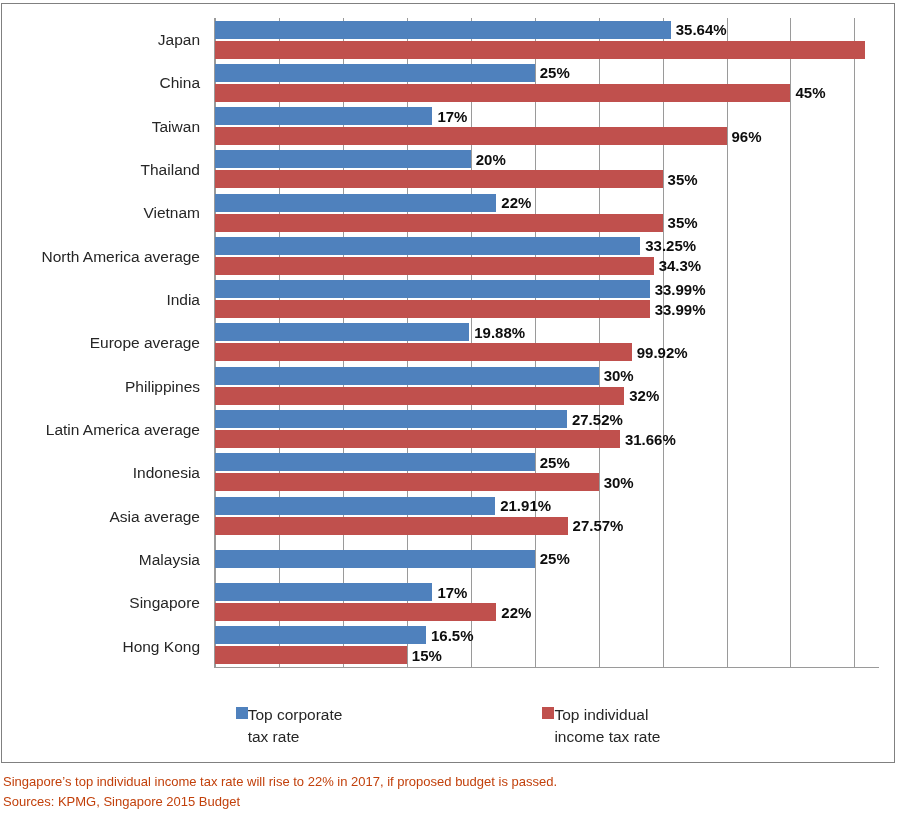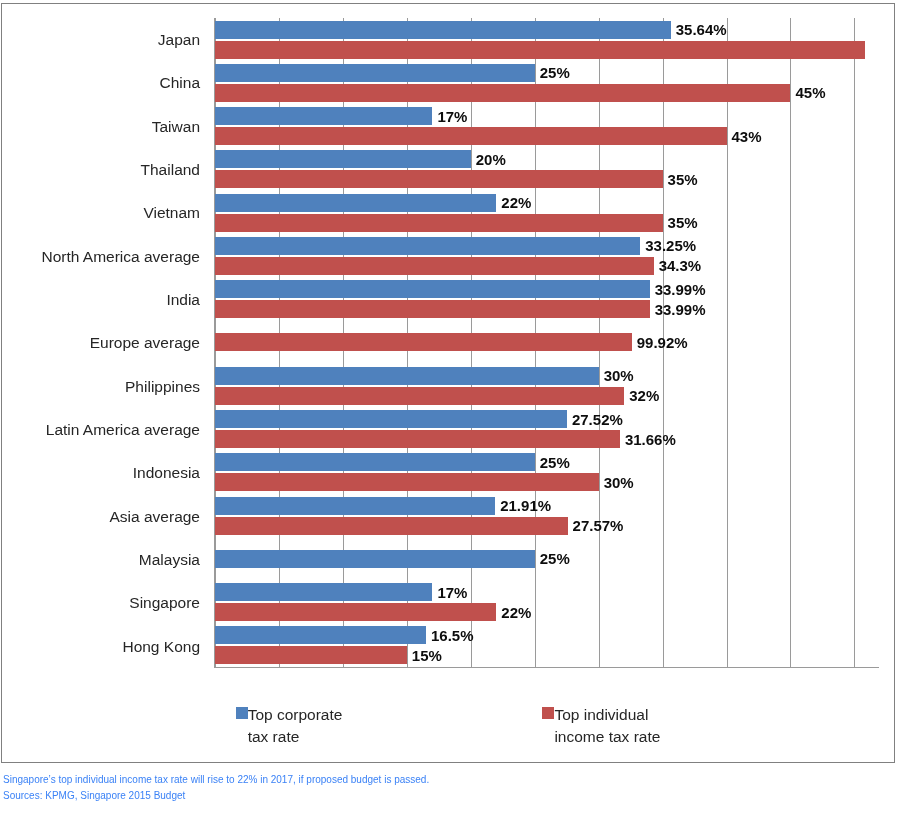--- a/index.html
+++ b/index.html
@@ -138,22 +138,22 @@
     white-space: pre-line;
   }
 
   
   .footnotes {
     position: absolute;
     left: 3px; top: 772px;
     width: 894px;
   }
   .footnote {
-    font-size: 10px;
-    color: #3b82f6;
+    font-size: 13px;
+    color: #c2410c;
     line-height: 1.55;
     white-space: nowrap;
   }
 </style>
 </head>
 <body>
 
 <div id="root">
 
   <div class="chart-frame">
@@ -213,21 +213,21 @@
                 <span class="bar-value">45%</span>
               </div>
             </div>
             <div class="row">
               <div class="barline">
                 <div class="bar corp" style="width: 217.404px;"></div>
                 <span class="bar-value">17%</span>
               </div>
               <div class="barline">
                 <div class="bar indiv" style="width: 511.538px;"></div>
-                <span class="bar-value">43%</span>
+                <span class="bar-value">96%</span>
               </div>
             </div>
             <div class="row">
               <div class="barline">
                 <div class="bar corp" style="width: 255.769px;"></div>
                 <span class="bar-value">20%</span>
               </div>
               <div class="barline">
                 <div class="bar indiv" style="width: 447.596px;"></div>
                 <span class="bar-value">35%</span>
@@ -257,20 +257,24 @@
               <div class="barline">
                 <div class="bar corp" style="width: 434.68px;"></div>
                 <span class="bar-value">33.99%</span>
               </div>
               <div class="barline">
                 <div class="bar indiv" style="width: 434.68px;"></div>
                 <span class="bar-value">33.99%</span>
               </div>
             </div>
             <div class="row">
+              <div class="barline">
+                <div class="bar corp" style="width: 254.235px;"></div>
+                <span class="bar-value">19.88%</span>
+              </div>
               <div class="barline">
                 <div class="bar indiv" style="width: 416.776px;"></div>
                 <span class="bar-value">99.92%</span>
               </div>
             </div>
             <div class="row">
               <div class="barline">
                 <div class="bar corp" style="width: 383.654px;"></div>
                 <span class="bar-value">30%</span>
               </div>

